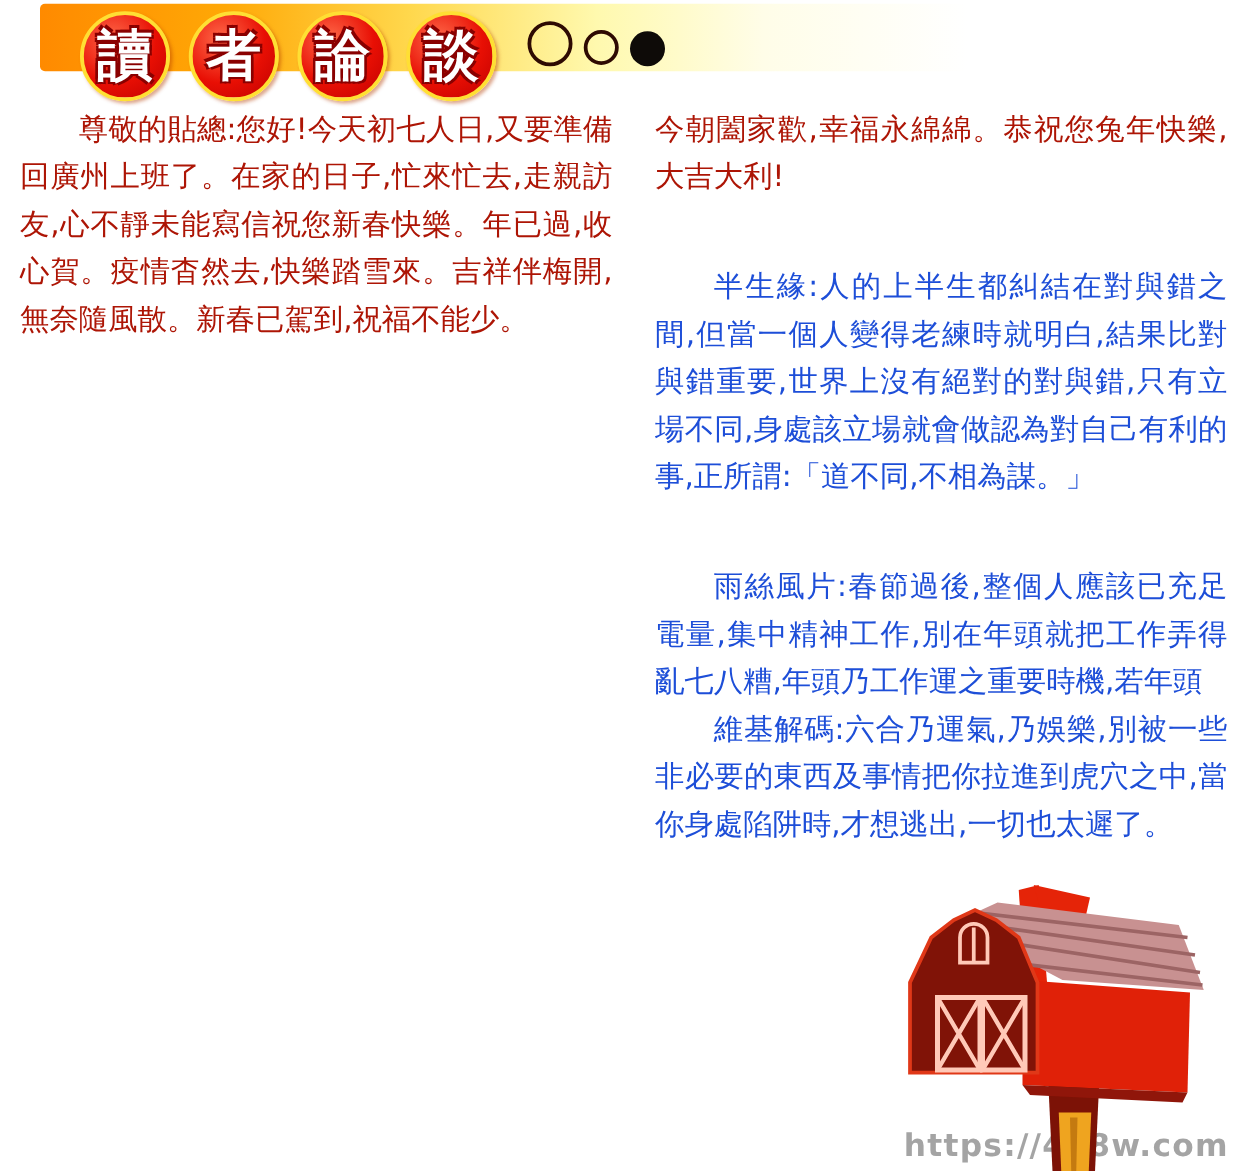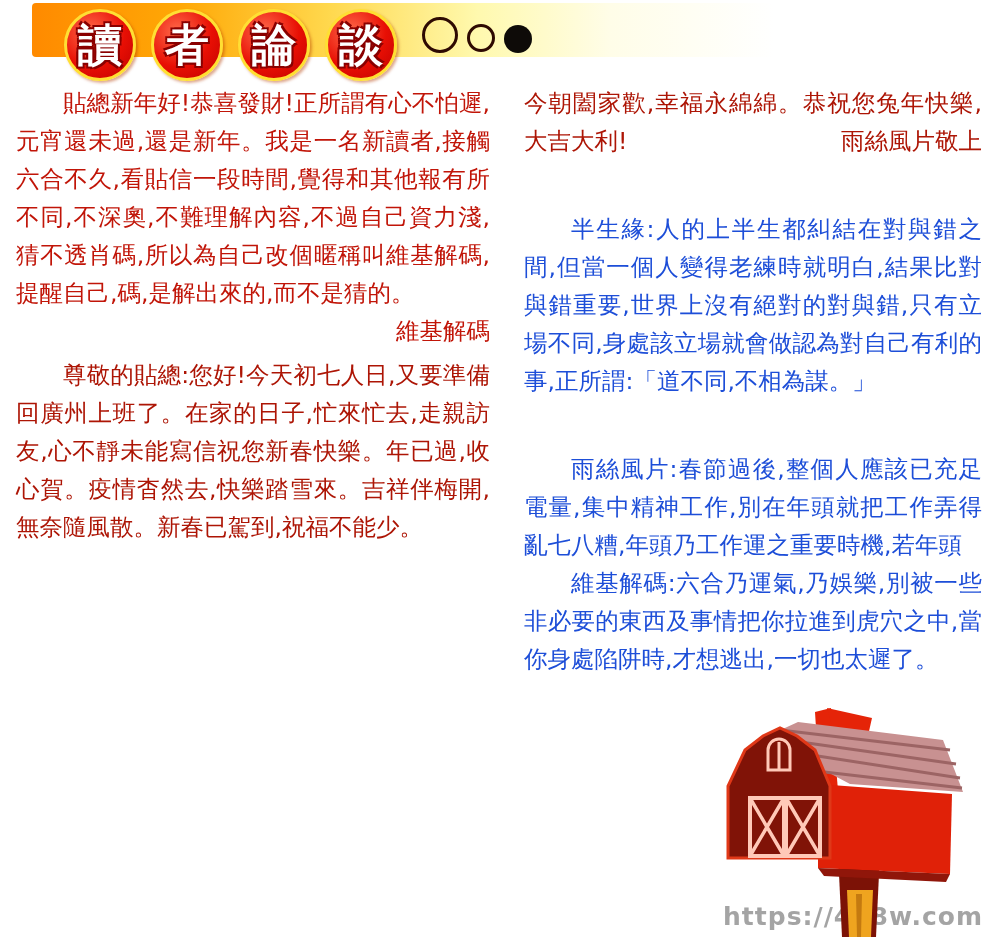--- a/index.html
+++ b/index.html
@@ -86,26 +86,25 @@
       </div>
   </div>
 
 
   <div class="dot dot1"></div>
   <div class="dot dot2"></div>
   <div class="dot dot3"></div>
 
 
   <div class="col left">
-    <p class="para indent c-red"><span>貼總新年好!恭喜發財!正所謂有心不怕遲,元宵還未過,還是新年。我是一名新讀者,接觸六合不久,看貼信一段時間,覺得和其他報有所不同,不深奧,不難理解內容,不過自己資力淺,猜不透肖碼,所以為自己改個暱稱叫維基解碼,提醒自己,碼,是解出來的,而不是猜的。</span><span class="sig">維基解碼</span></p>
     <p class="para indent c-red2"><span>尊敬的貼總:您好!今天初七人日,又要準備回廣州上班了。在家的日子,忙來忙去,走親訪友,心不靜未能寫信祝您新春快樂。年已過,收心賀。疫情杳然去,快樂踏雪來。吉祥伴梅開,無奈隨風散。新春已駕到,祝福不能少。</span></p>
   </div>
 
   <div class="col right">
-    <p class="para c-red2"><span>今朝闔家歡,幸福永綿綿。恭祝您兔年快樂,大吉大利!</span><span class="sig">雨絲風片敬上</span></p>
+    <p class="para c-red2"><span>今朝闔家歡,幸福永綿綿。恭祝您兔年快樂,大吉大利!</span></p>
     <p class="para indent c-maroon">半生緣:人的上半生都糾結在對與錯之間,但當一個人變得老練時就明白,結果比對與錯重要,世界上沒有絕對的對與錯,只有立場不同,身處該立場就會做認為對自己有利的事,正所謂:「道不同,不相為謀。」</p>
     <p class="para indent joined c-maroon">雨絲風片:春節過後,整個人應該已充足電量,集中精神工作,別在年頭就把工作弄得亂七八糟,年頭乃工作運之重要時機,若年頭</p>
     <p class="para indent c-maroon">維基解碼:六合乃運氣,乃娛樂,別被一些非必要的東西及事情把你拉進到虎穴之中,當你身處陷阱時,才想逃出,一切也太遲了。</p>
   </div>
 
   <div class="watermark">https://448w.com</div>
 
   <svg class="mailbox" viewBox="0 0 285 239" xmlns="http://www.w3.org/2000/svg">
 
     <polygon points="138,155 180,155 176,239 142,239" fill="#7c1206"></polygon>

